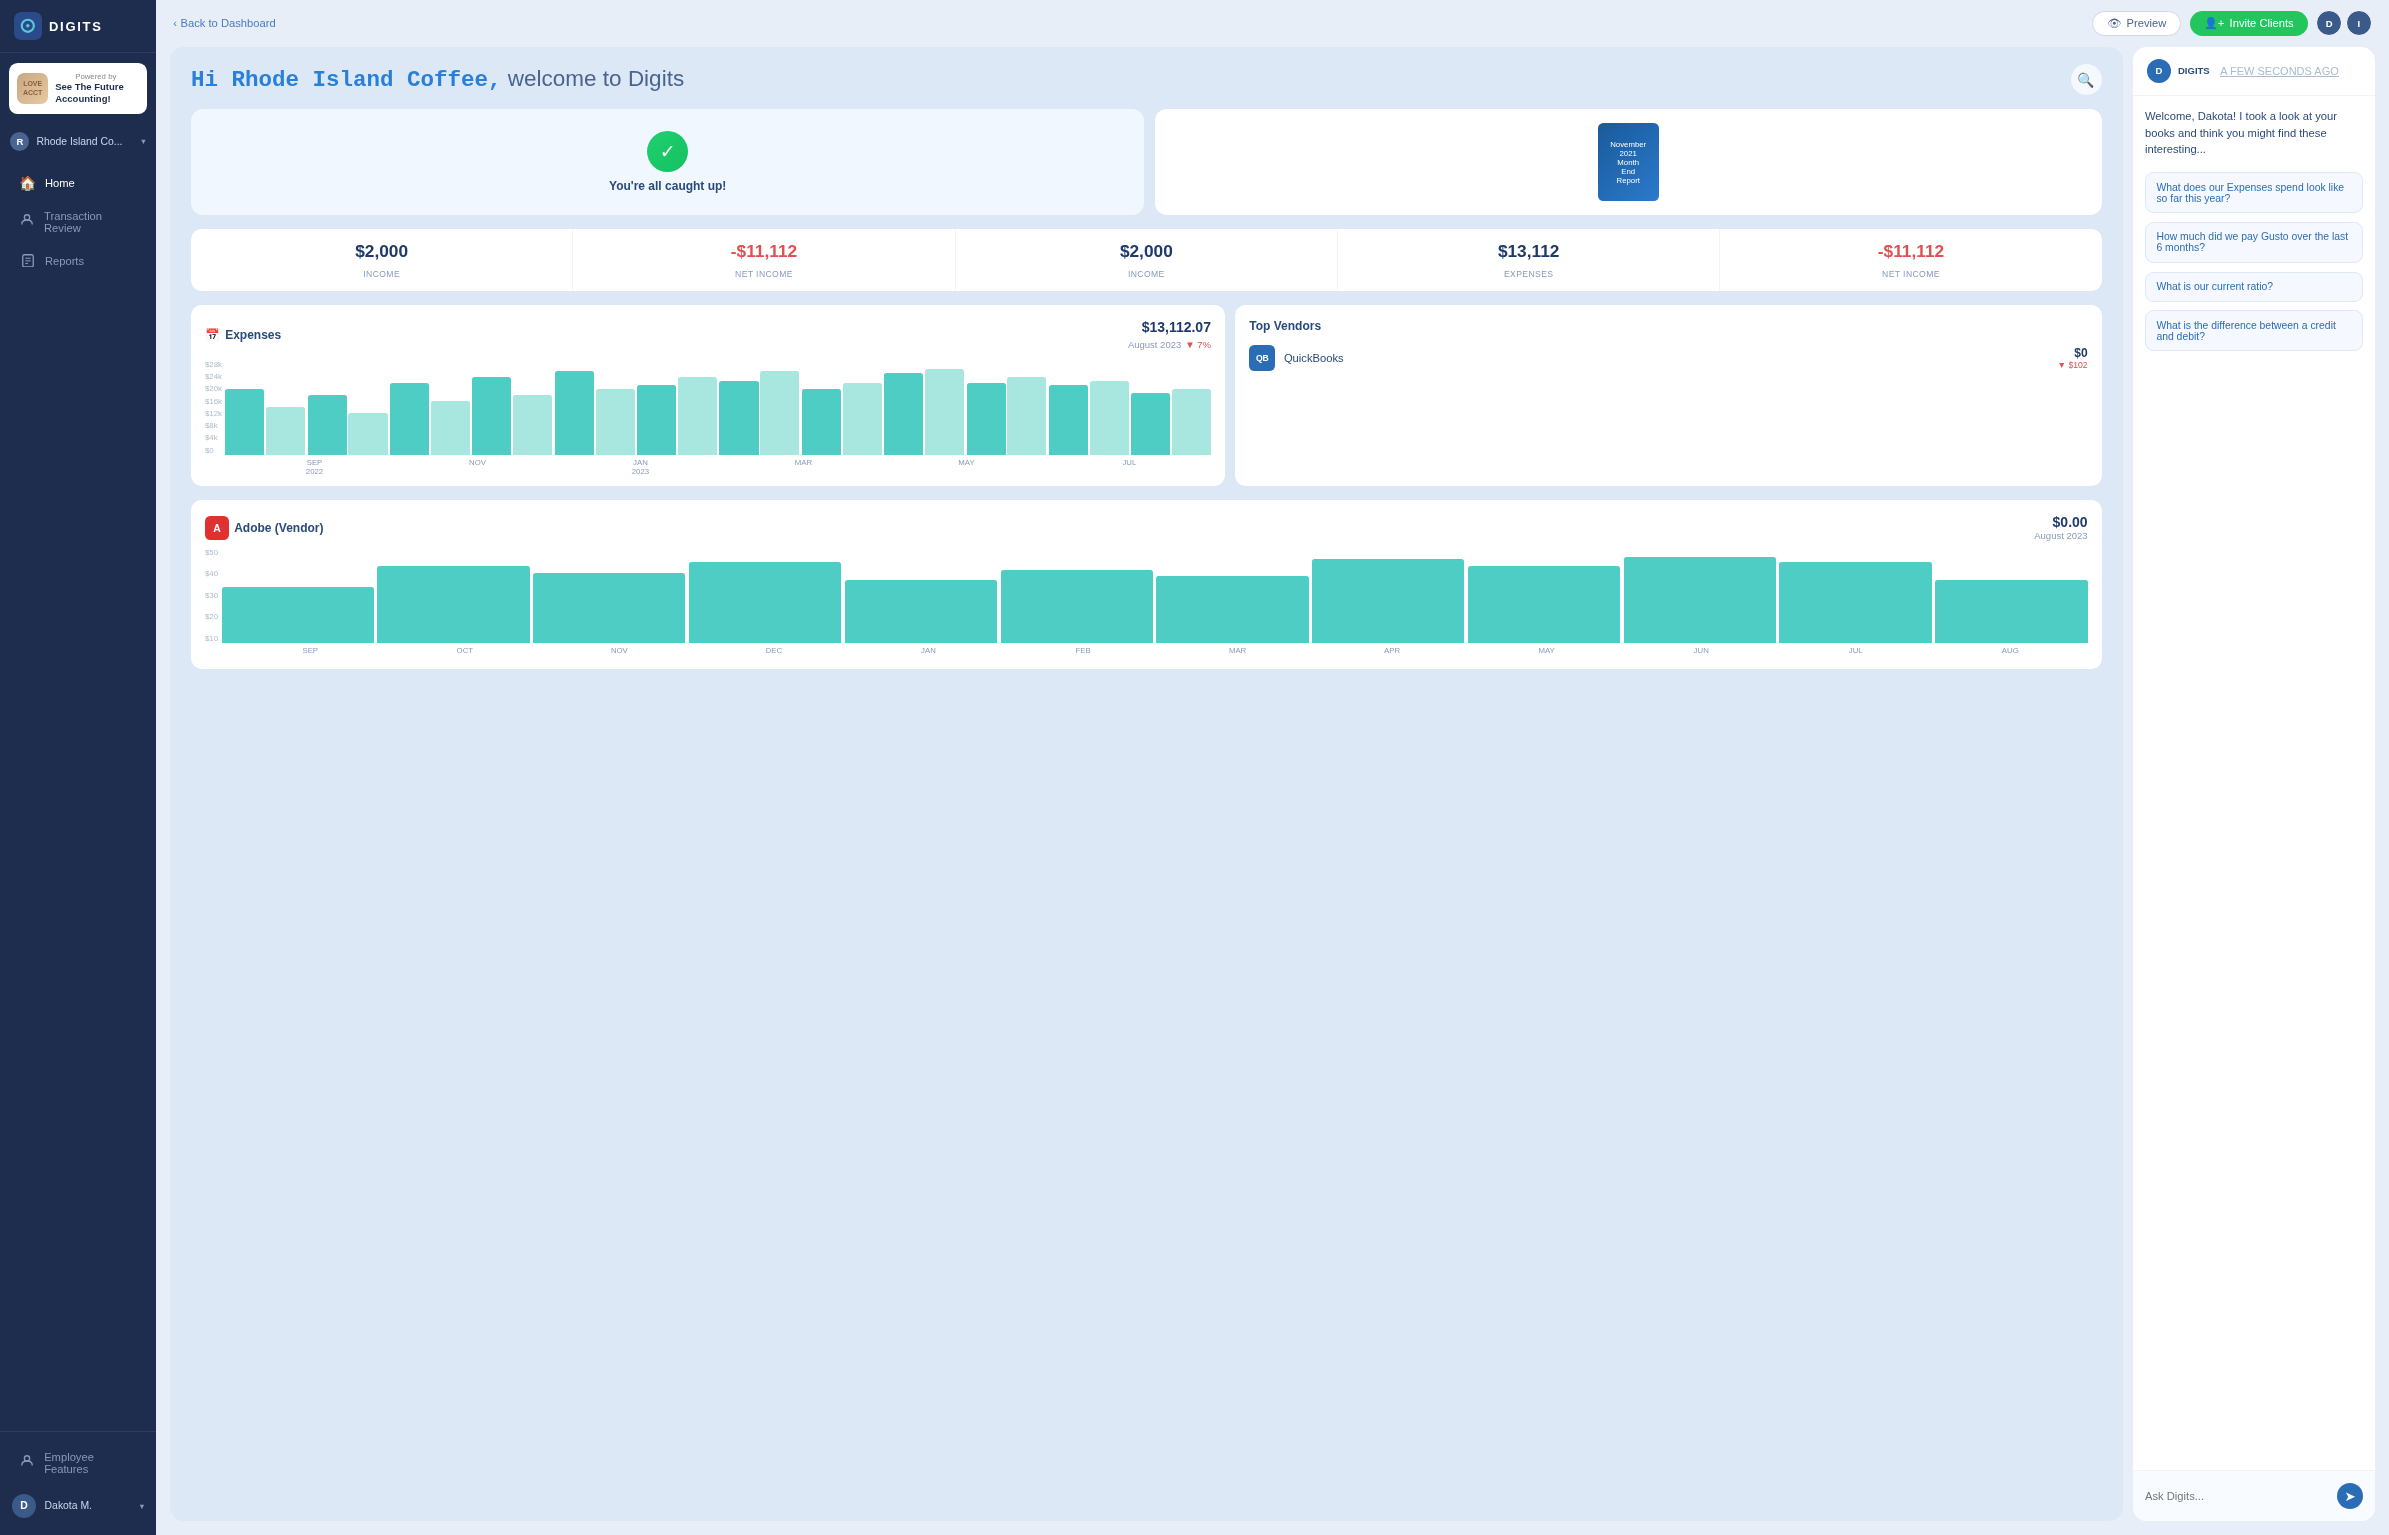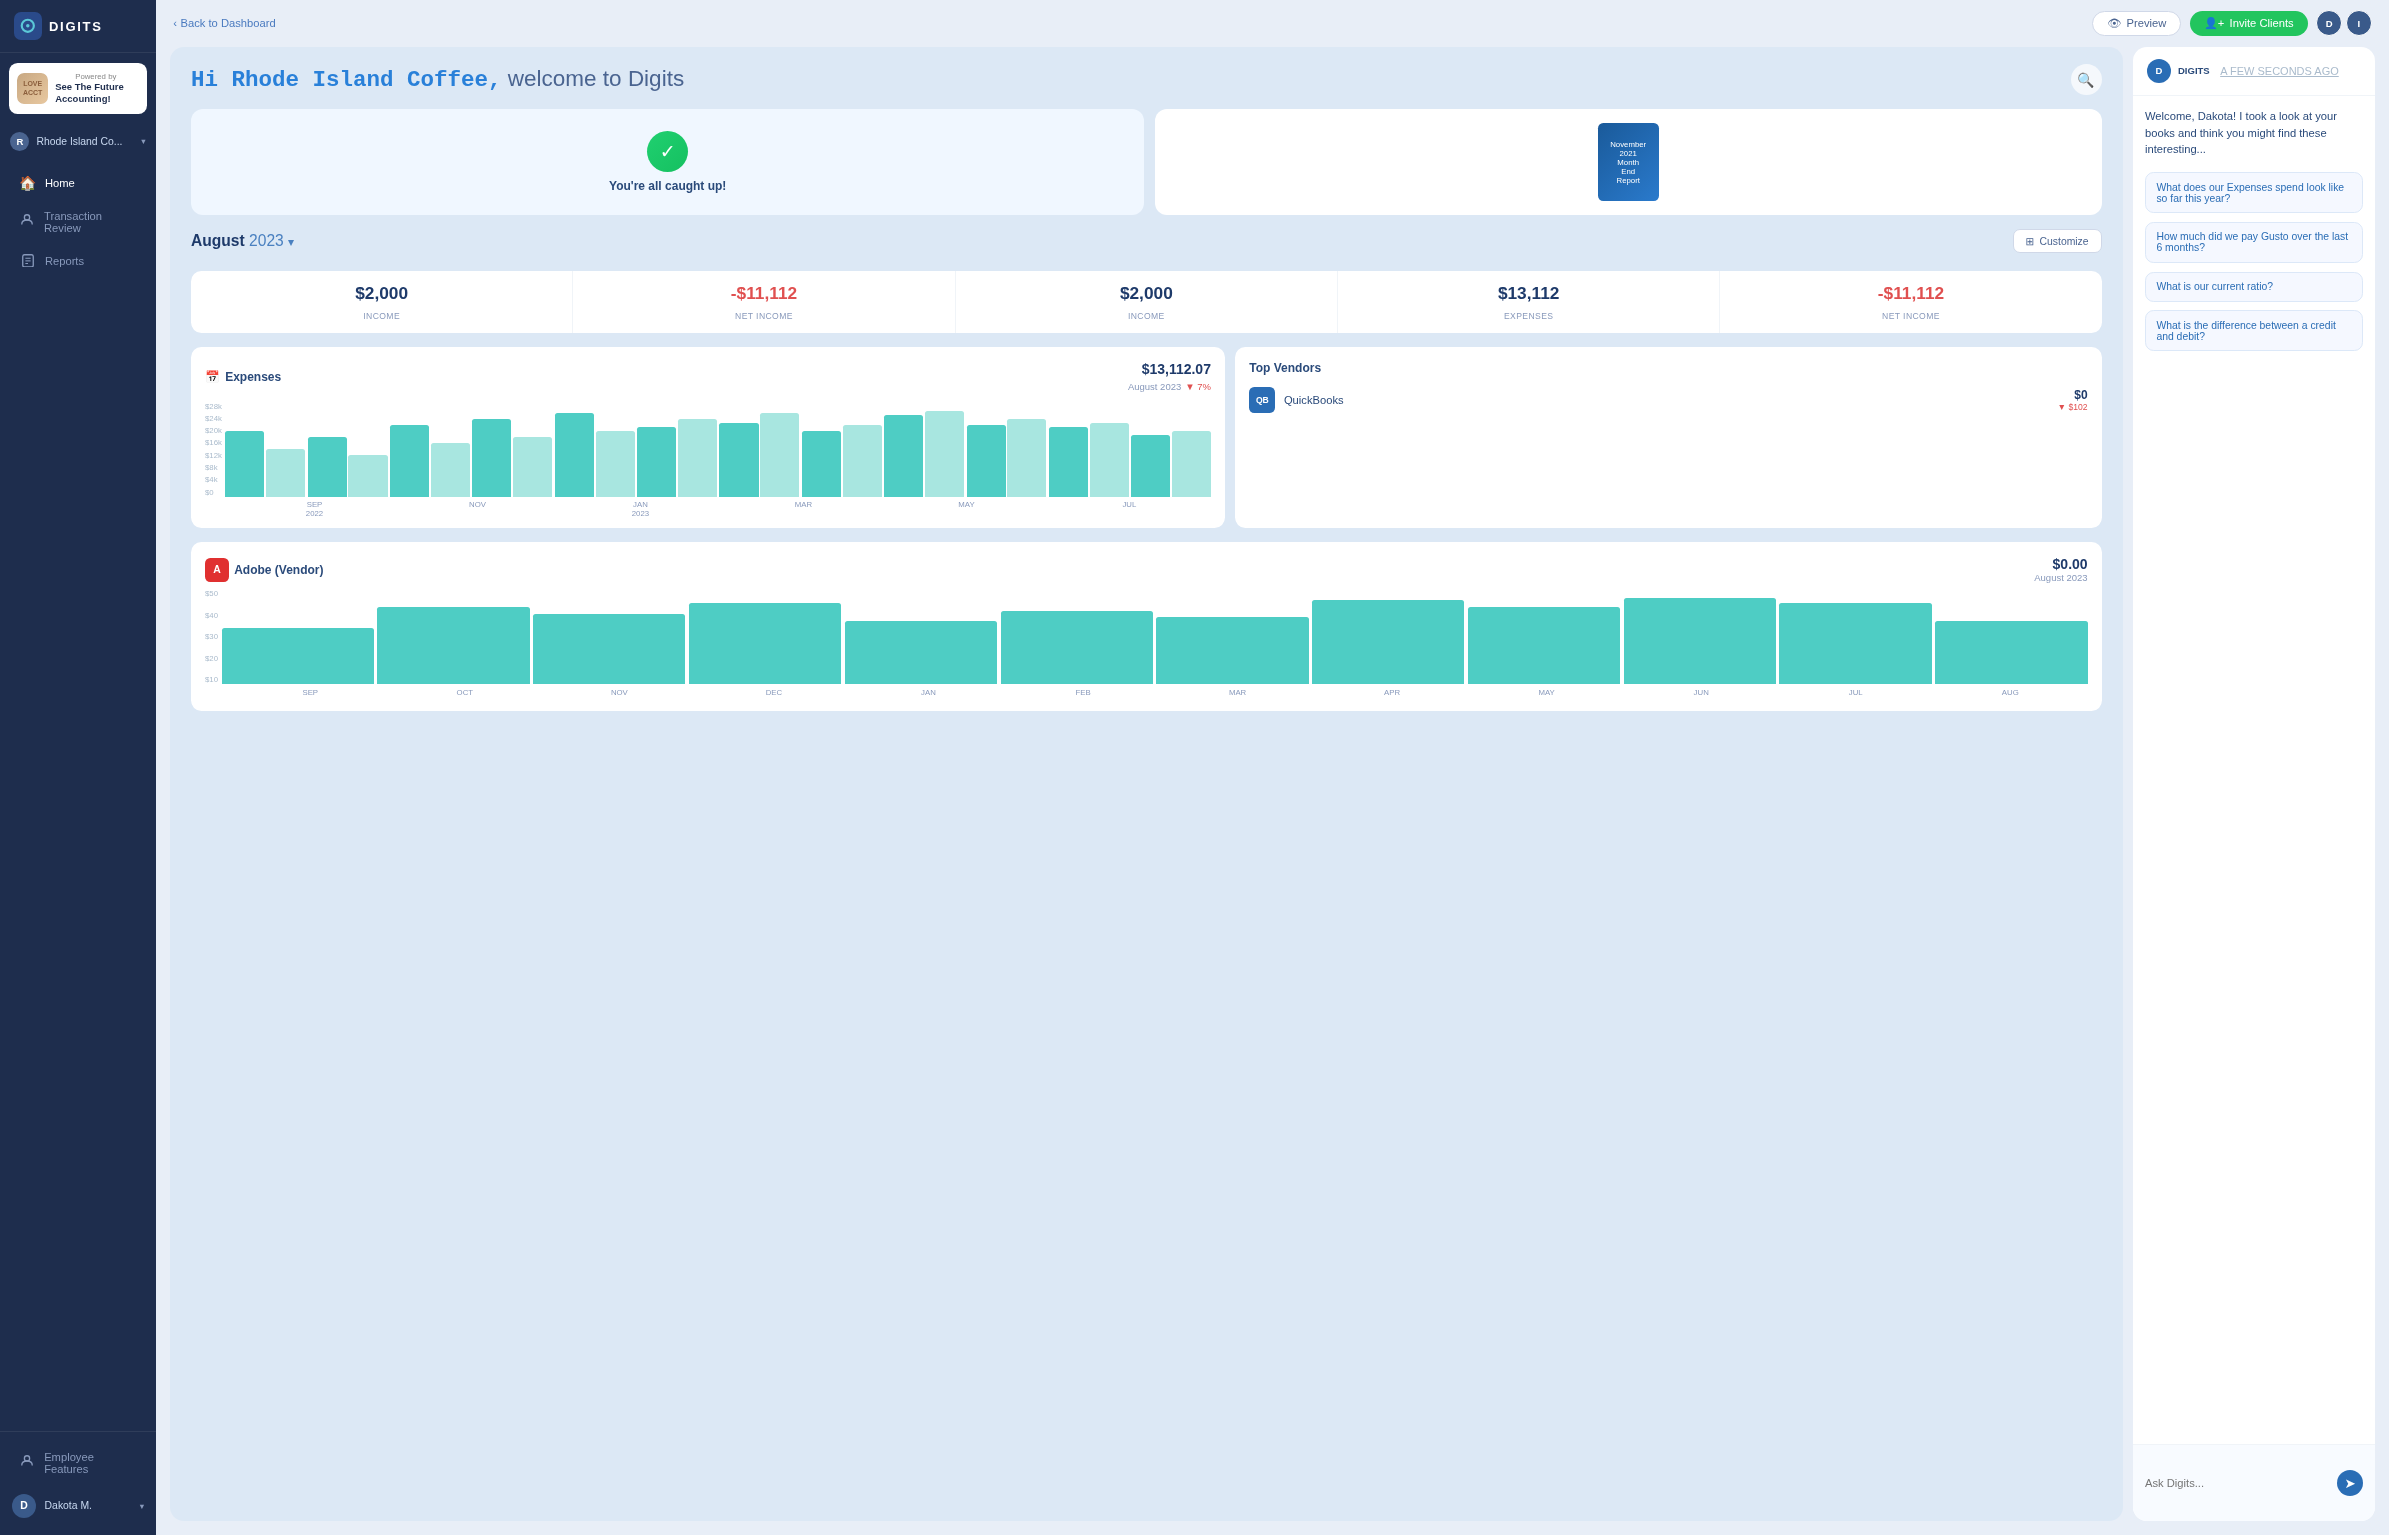--- a/index.html
+++ b/index.html
@@ -285,21 +285,21 @@
 
     .chat-messages { flex: 1; overflow-y: auto; padding: 12px; display: flex; flex-direction: column; gap: 8.6px; }
     .chat-intro { font-size: 11.2px; color: #2a4a7a; line-height: 1.5; margin-bottom: 5.2px; }
     .chat-suggestion {
       background: #f5f8ff; border: 0.9px solid #dce8f8;
       border-radius: 8.6px; padding: 8.6px 10.4px;
       font-size: 10.4px; color: #2a6db5; cursor: pointer;
     }
 
     .chat-input-area {
-      padding: 25px 12px;
+      padding: 12px 12px;
       border-top: 0.9px solid #f0f4f8;
       display: flex; align-items: center; gap: 7px;
       background: #f8fbff;
     }
     .chat-input {
       flex: 1; border: none; background: transparent;
       font-size: 11.2px; color: #4a6490; outline: none;
     }
     .chat-send-btn {
       width: 26px; height: 26px; border-radius: 50%;
@@ -433,33 +433,20 @@
         <div class="card" style="display:flex;align-items:center;justify-content:center;">
           <div class="report-book">
             <span>November</span>
             <span>2021</span>
             <span>Month End</span>
             <span>Report</span>
           </div>
         </div>
       </div>
 
-      <div class="month-header">
-        <div style="cursor:pointer;">
-          <span class="month-title">
-            <strong>August</strong>
-            <span class="year"> </span><span class="year">2023</span>
-            <span style="color:#4a80c0;font-size:12px;"> ▾</span>
-          </span>
-        </div>
-        <button class="btn-customize">
-          <span>⊞</span>
-          <span>Customize</span>
-        </button>
-      </div>
 
       <div class="stats-row">
         <div class="stat-cell">
           <div class="stat-value">$2,000</div>
           <div class="stat-label">INCOME</div>
         </div>
         <div class="stat-cell">
           <div class="stat-value negative">-$11,112</div>
           <div class="stat-label">NET INCOME</div>
         </div>

